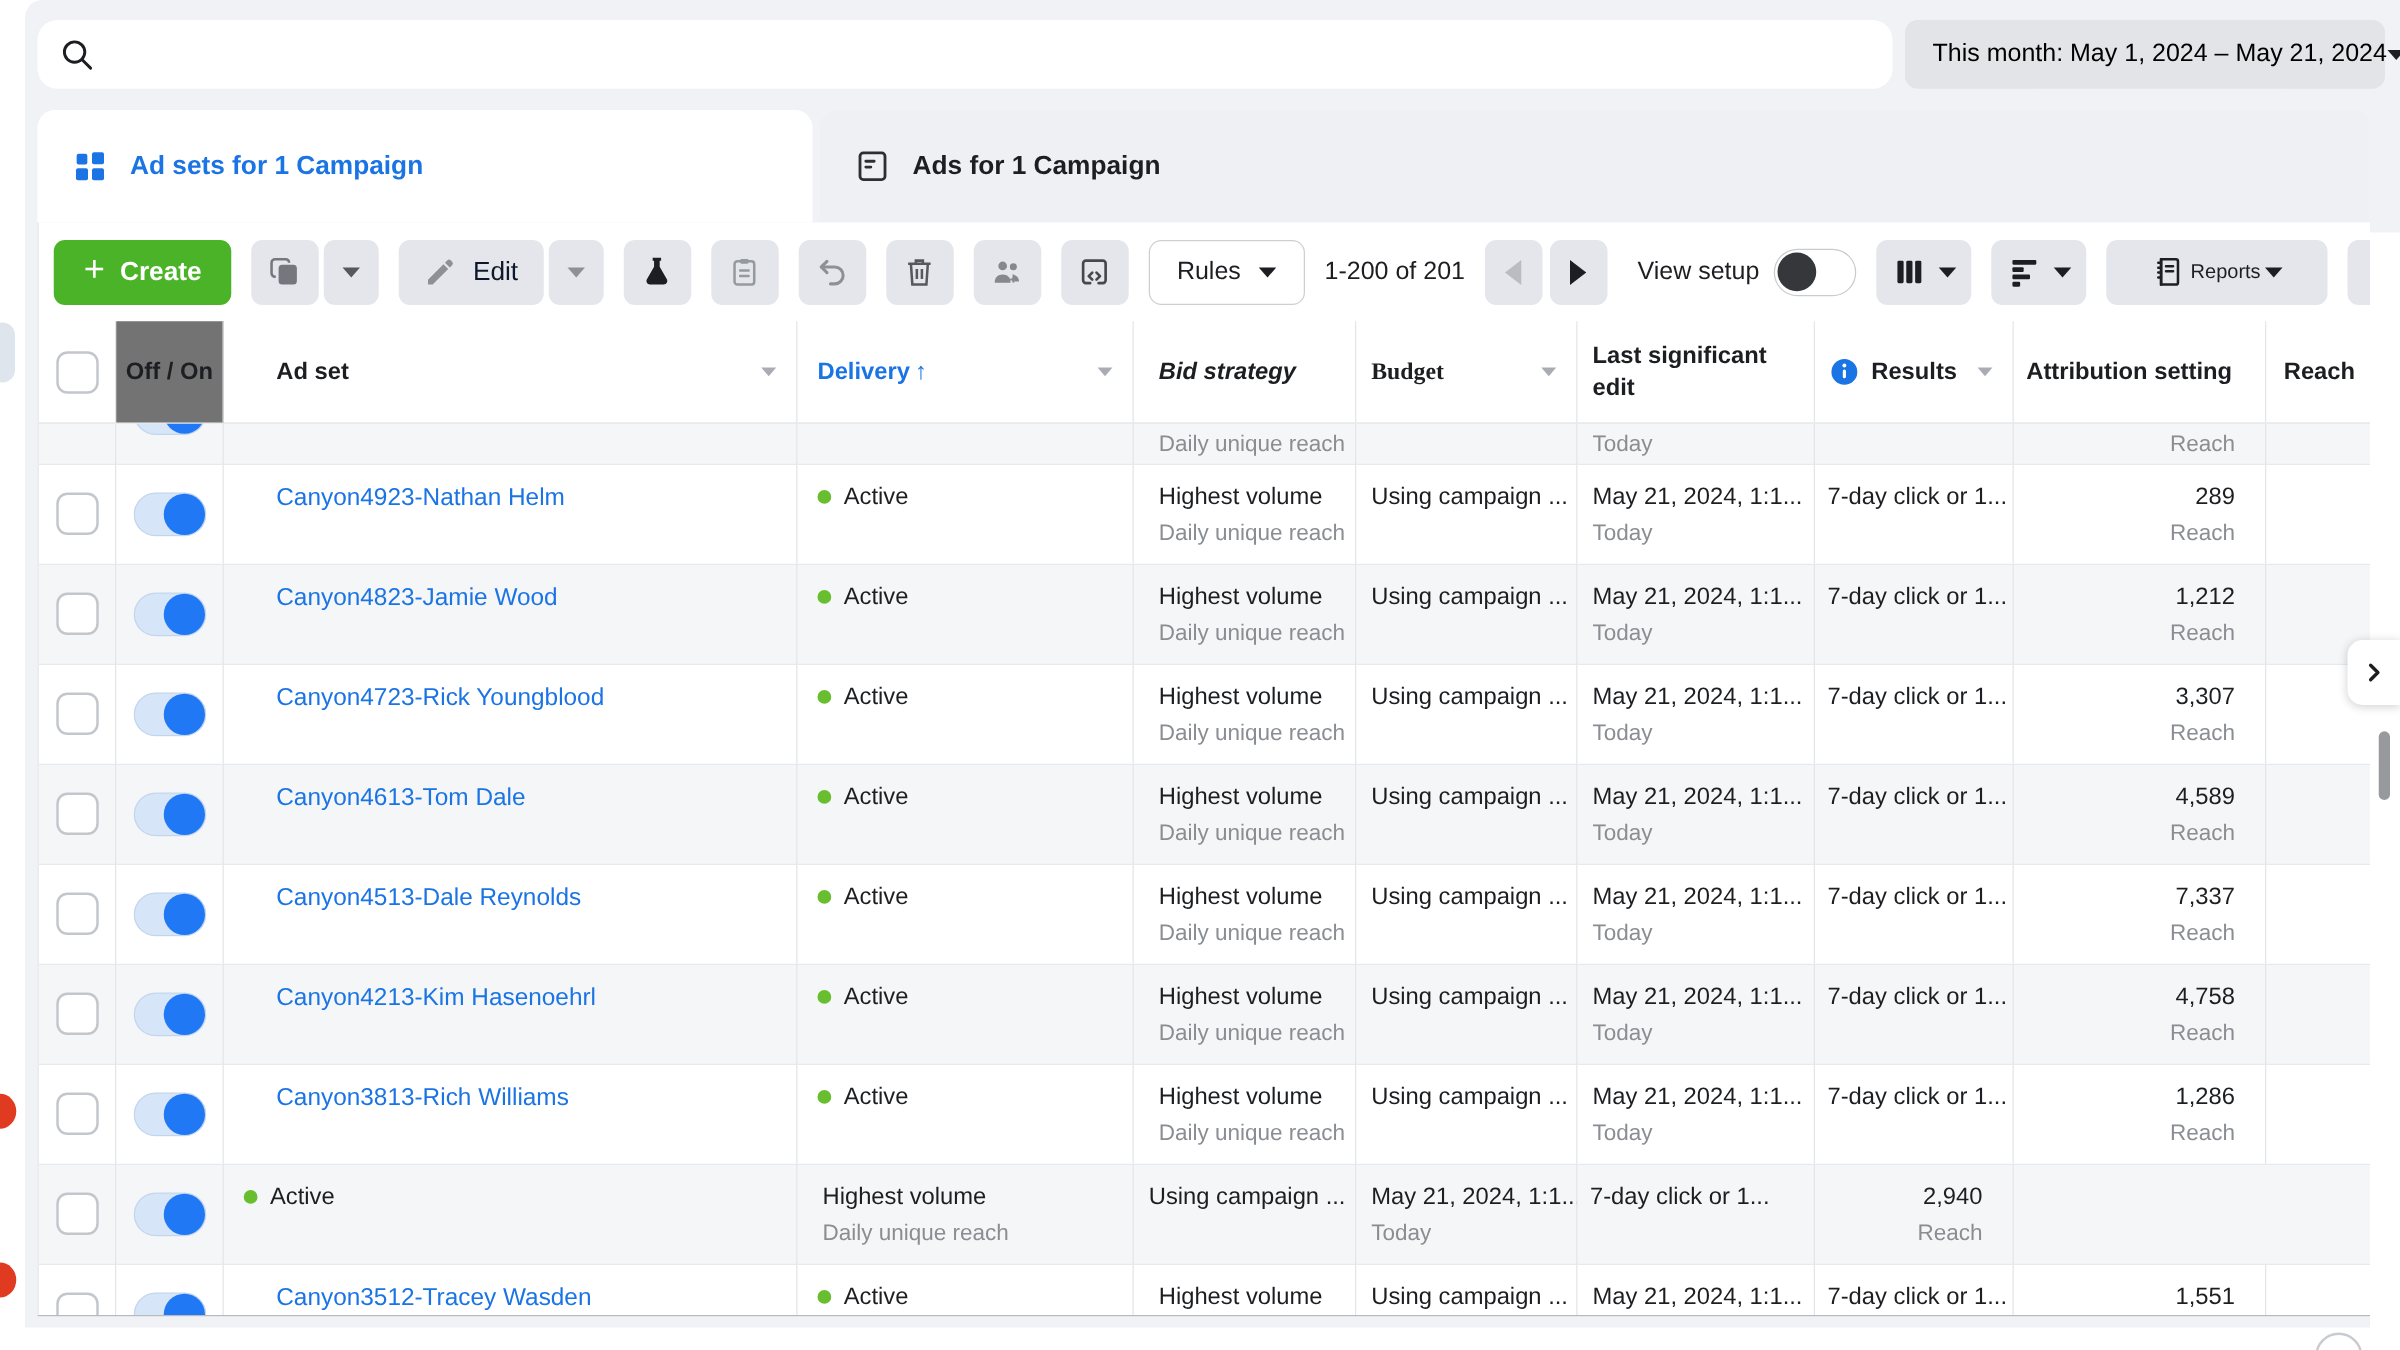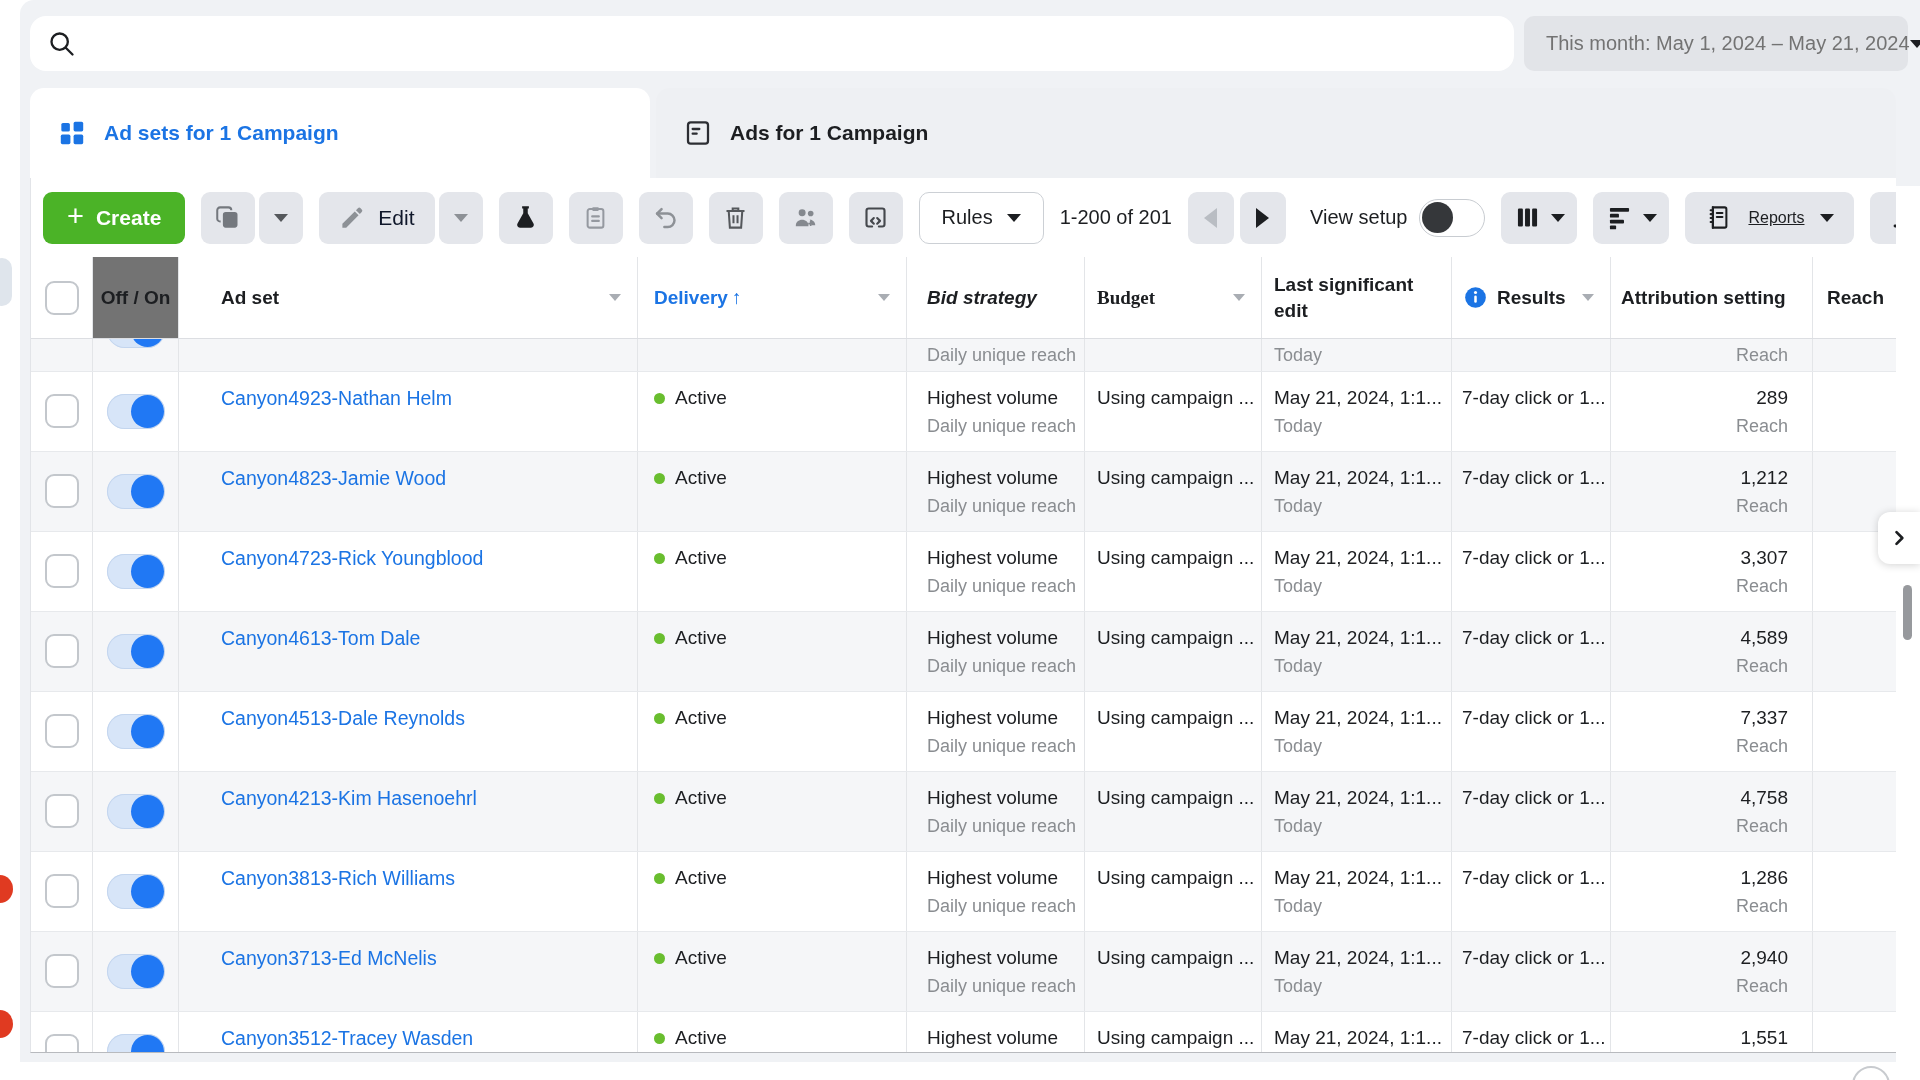--- a/index.html
+++ b/index.html
@@ -11,21 +11,21 @@
 
   
   .search-bar { position:absolute; left:30px; top:16px; width:1484px; height:55px;
     background:#fff; border-radius:16px; display:flex; align-items:center; padding:0 18px; }
   .search-bar svg { width:28px; height:28px; flex:0 0 auto; }
   .search-input { border:none; outline:none; flex:1; margin-left:16px; font-size:21px;
     font-family:"Liberation Sans", sans-serif; color:#1c1e21; background:transparent; }
   .search-input::placeholder { color:#65676b; }
   .date-box { position:absolute; left:1524px; top:16px; width:384px; height:55px;
     background:#e2e4e8; border-radius:10px; display:flex; align-items:center;
-    padding:0 22px; font-size:20px; color:#737373; }
+    padding:0 22px; font-size:20px; color:#000000; }
   .date-box .label { flex:1; text-align:center; white-space:nowrap; }
 
   
   .caret { width:0; height:0; border-left:8px solid transparent; border-right:8px solid transparent;
     border-top:10px solid #1c1e21; display:inline-block; }
   .caret.small { border-left-width:7px; border-right-width:7px; border-top-width:8px; }
   .scaret { width:0; height:0; border-left:6px solid transparent; border-right:6px solid transparent;
     border-top:7px solid #a9adb3; display:inline-block; }
   .tri-left { width:0;height:0; border-top:10px solid transparent; border-bottom:10px solid transparent;
     border-right:13px solid #b9bdc3; display:inline-block; }
@@ -261,21 +261,21 @@
     </div>
     <div class="btn" style="width:76px; gap:10px;">
       <svg viewBox="0 0 24 24" fill="#1c1e21">
           <rect x="3.5" y="3.5" width="17" height="3.4" rx="0.8"></rect>
           <rect x="3.5" y="8.7" width="8" height="3.4" rx="0.8"></rect>
           <rect x="3.5" y="13.9" width="12.5" height="3.4" rx="0.8"></rect>
           <rect x="3.5" y="19.1" width="5.5" height="3.4" rx="0.8"></rect>
         </svg>
       <span class="caret small"></span>
     </div>
-    <div class="btn" style="padding:0 20px; gap:16px;text-decoration:underline;">
+    <div class="btn" style="padding:0 36px; gap:4px;">
       <svg viewBox="0 0 24 24" fill="none" stroke="#1c1e21" stroke-width="1.8">
           <path d="M7 3h10.5A1.5 1.5 0 0 1 19 4.5v15a1.5 1.5 0 0 1-1.5 1.5H7z"></path>
           <path d="M7 3v18M5 5.5h2M5 9h2M5 12.5h2M5 16h2" stroke-linecap="round"></path>
           <path d="M10.5 8h5M10.5 11.5h5" stroke-linecap="round"></path>
         </svg>
       <span>Reports</span>
       <span class="caret small"></span>
     </div>
     <div class="btn" style="padding:0 20px; gap:12px;">
       <svg viewBox="0 0 24 24" fill="none" stroke="#1c1e21" stroke-width="2.2" stroke-linecap="round">
@@ -551,21 +551,20 @@
 
   <div class="trow brow alt">
     <div class="cell c-check">
         <span class="checkbox"></span>
       </div>
     <div class="cell c-toggle">
         <span class="toggle">
           <span class="knob"></span>
         </span>
       </div>
-    <div class="cell c-name"><a href="#" class="adset-link">Canyon3713-Ed McNelis</a></div>
     <div class="cell c-del"><span class="dot"></span><span>Active</span></div>
     <div class="cell c-bid">
         <div>Highest volume</div>
         <div class="sub">Daily unique reach</div>
       </div>
     <div class="cell c-bud"><span>Using campaign ...</span></div>
     <div class="cell c-edit">
         <div>May 21, 2024, 1:1...</div>
         <div class="sub">Today</div>
       </div>

